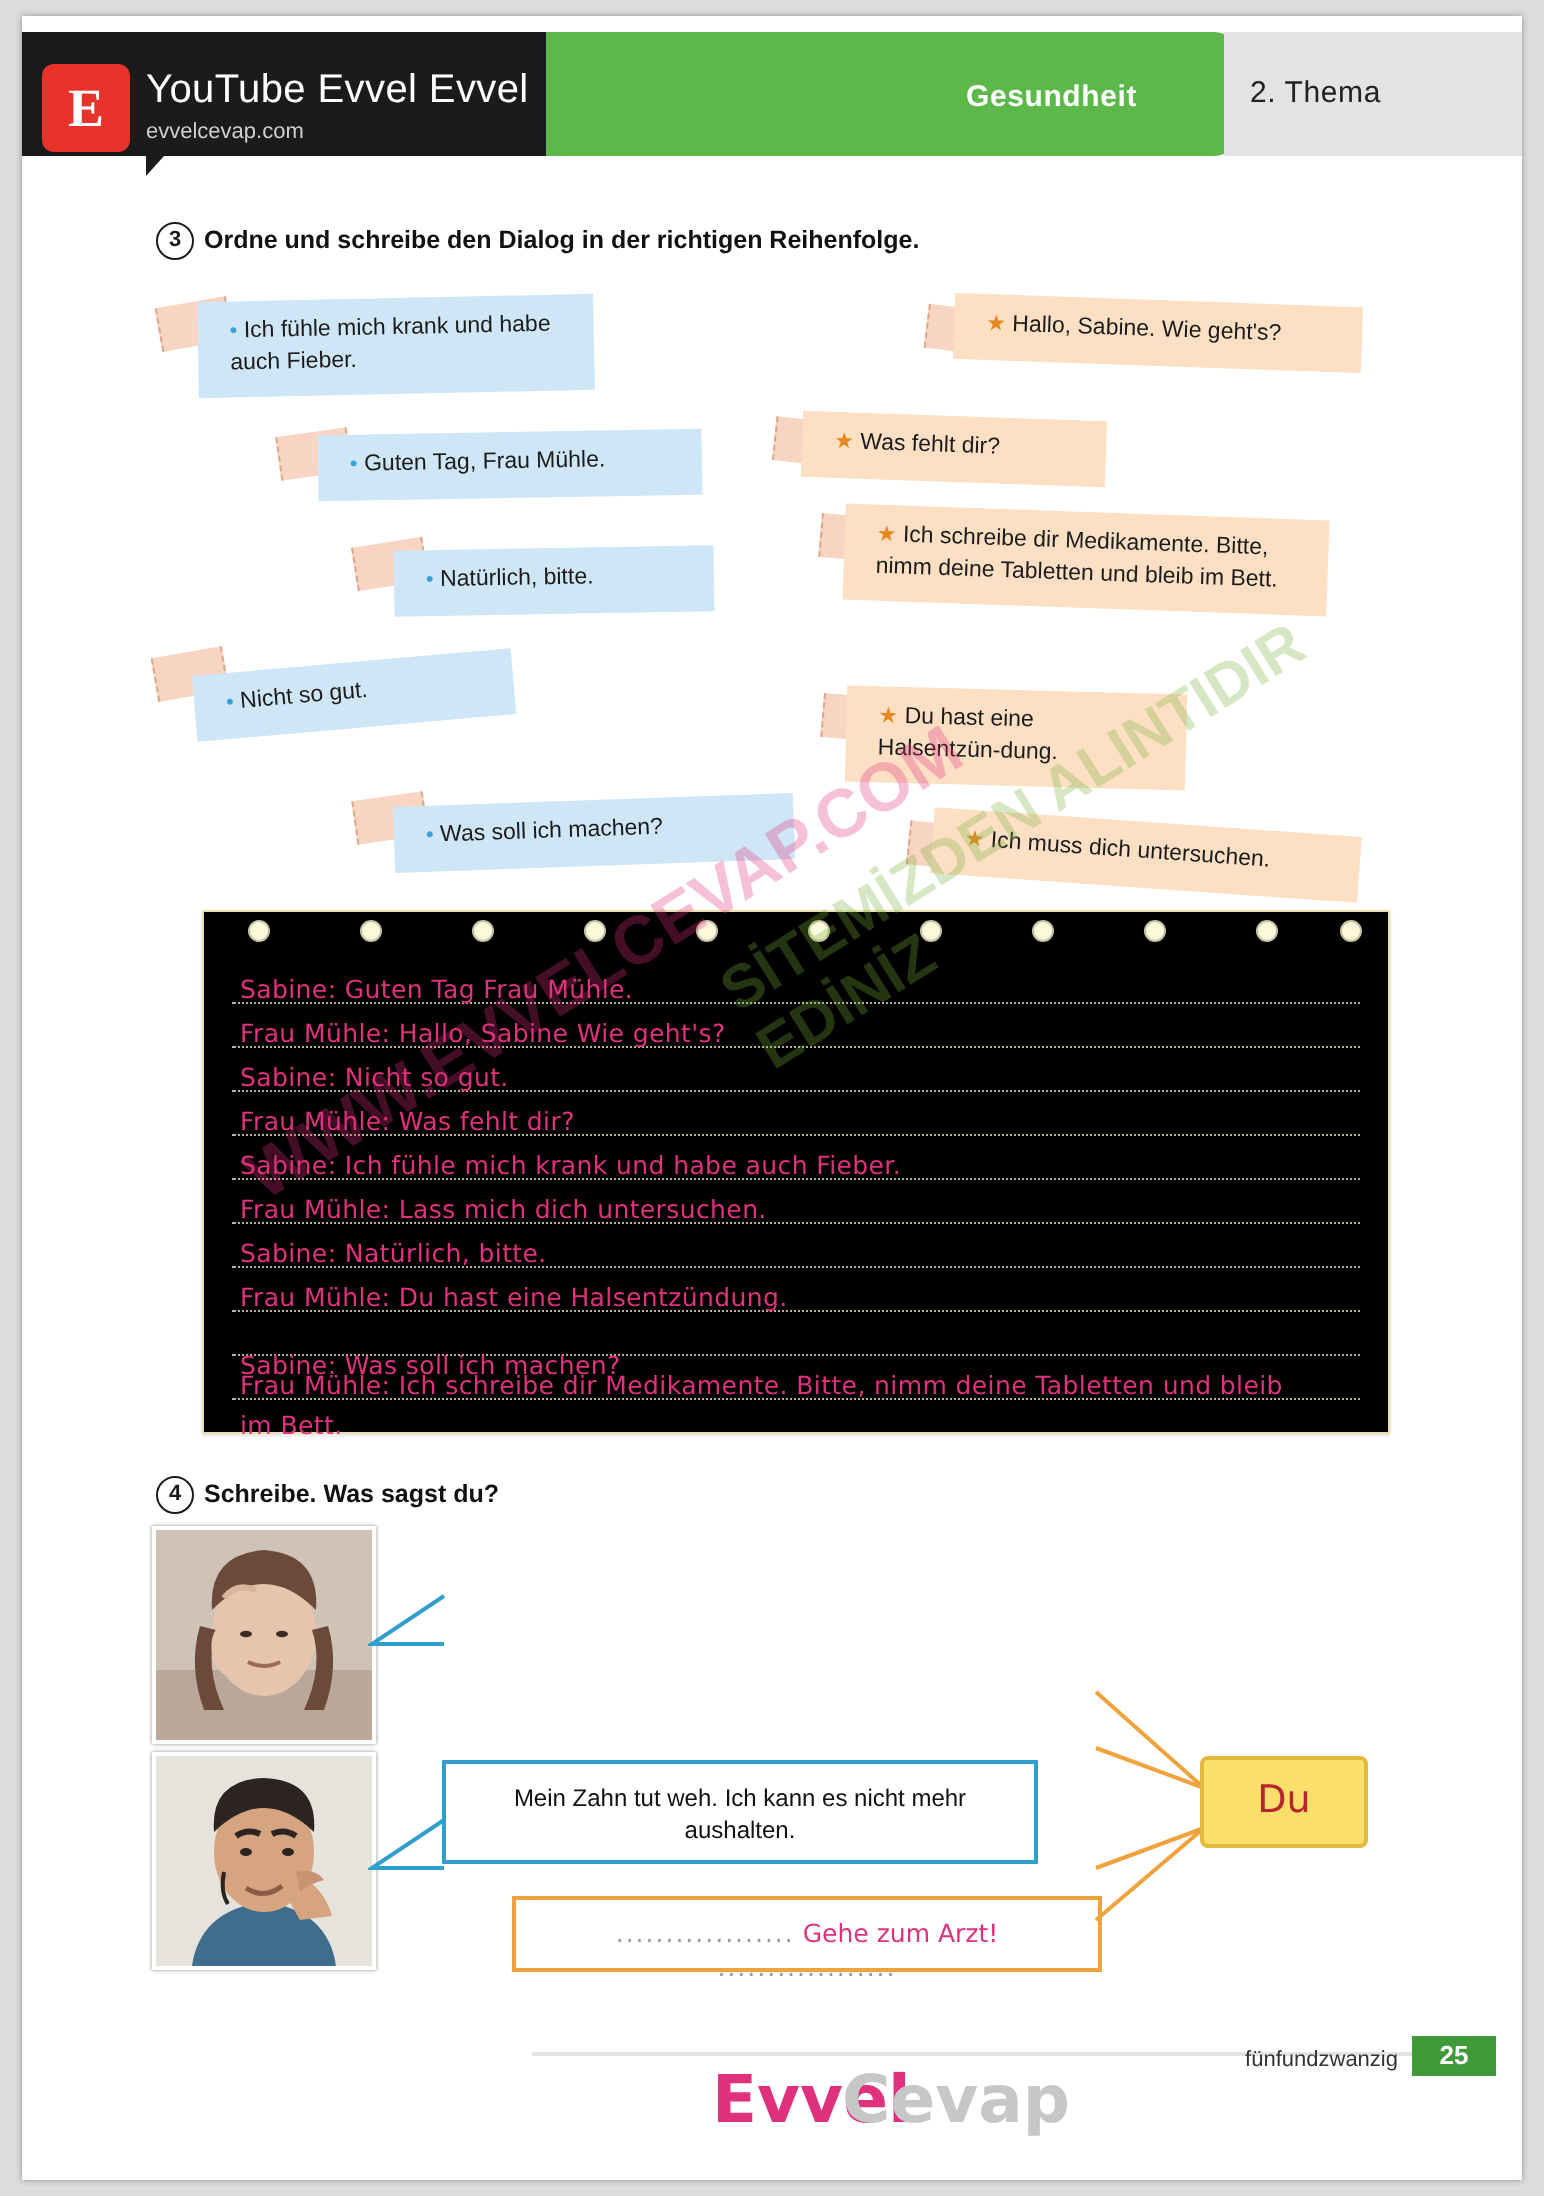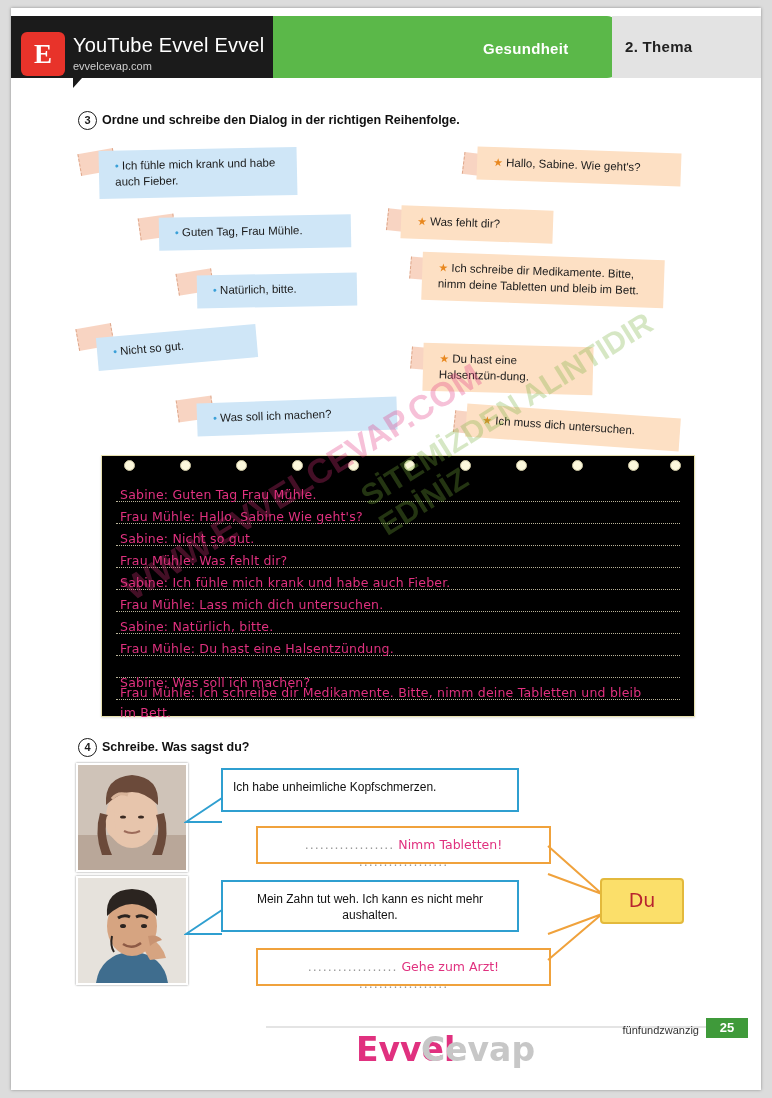--- a/index.html
+++ b/index.html
@@ -21,21 +21,21 @@
     position:absolute;left:0;top:8px;width:608px;height:62px;
     background:#5bb849;
     border-top-right-radius:12px;border-bottom-right-radius:12px;
   }
   .hdr-grey{
     position:absolute;left:601px;top:8px;width:149px;height:62px;
     background:#e3e3e3;
   }
   .hdr-topic{
     position:absolute;left:614px;top:30px;
-    font-size:15px;font-weight:bold;color:#222;
+    font-size:15px;font-weight:normal;color:#222;
     letter-spacing:.3px;
   }
   .hdr-gesund{
     position:absolute;left:472px;top:32px;
     font-size:15px;font-weight:bold;color:#ffffff;
     letter-spacing:.3px;
   }
   .logo-box{
     position:absolute;left:0;top:8px;width:262px;height:62px;
     background:#1b1b1b;border-bottom-right-radius:0;
@@ -315,32 +315,24 @@
       <path d="M30 50 q-6 18 4 40 l-10 0 q-8 -22 -2 -42z" fill="#6b4a3a"></path>
       <path d="M78 50 q6 18 -4 40 l10 0 q8 -22 2 -42z" fill="#6b4a3a"></path>
       <ellipse cx="45" cy="52" rx="3" ry="1.6" fill="#3a2a22"></ellipse>
       <ellipse cx="63" cy="52" rx="3" ry="1.6" fill="#3a2a22"></ellipse>
       <path d="M46 66 q8 4 16 0" stroke="#9c6b5a" stroke-width="2" fill="none"></path>
       <path d="M34 34 q6 -8 16 -4" stroke="#d8b49a" stroke-width="3" fill="none"></path>
       <path d="M36 44 q-10 6 -8 18 q2 10 10 12" fill="#e7c5ac"></path>
     </svg>
   </div>
 
-  <div class="bubble" style="left:210px;top:760px;width:298px;height:44px;">
-    <span>Ich habe unheimliche Kopfschmerzen.</span>
-  </div>
   <svg style="position:absolute;left:173px;top:788px;" width="40" height="30">
     <polyline points="38,2 2,26 38,26" fill="none" stroke="#2f9fd0" stroke-width="2"></polyline>
   </svg>
 
-  <div class="bubble orange" style="left:245px;top:818px;width:295px;height:38px;">
-    <span class="dots">..................</span>
-    <span>Nimm Tabletten!</span>
-    <span class="dots">..................</span>
-  </div>
   <svg style="position:absolute;left:535px;top:836px;" width="60" height="52">
     <polyline points="2,2 56,50 2,30" fill="none" stroke="#f0a23c" stroke-width="2"></polyline>
   </svg>
 
   <div class="photo" style="left:65px;top:868px;">
     <svg viewBox="0 0 108 105" width="108" height="105">
       <rect width="108" height="105" fill="#e6e2dc"></rect>
       <path d="M18 105 q4 -28 36 -32 q32 4 36 32z" fill="#3f6d8e"></path>
       <ellipse cx="54" cy="48" rx="25" ry="30" fill="#d6a481"></ellipse>
       <path d="M29 38 q25 -24 50 0 q2 -26 -25 -27 q-27 1 -25 27z" fill="#2b2420"></path>

